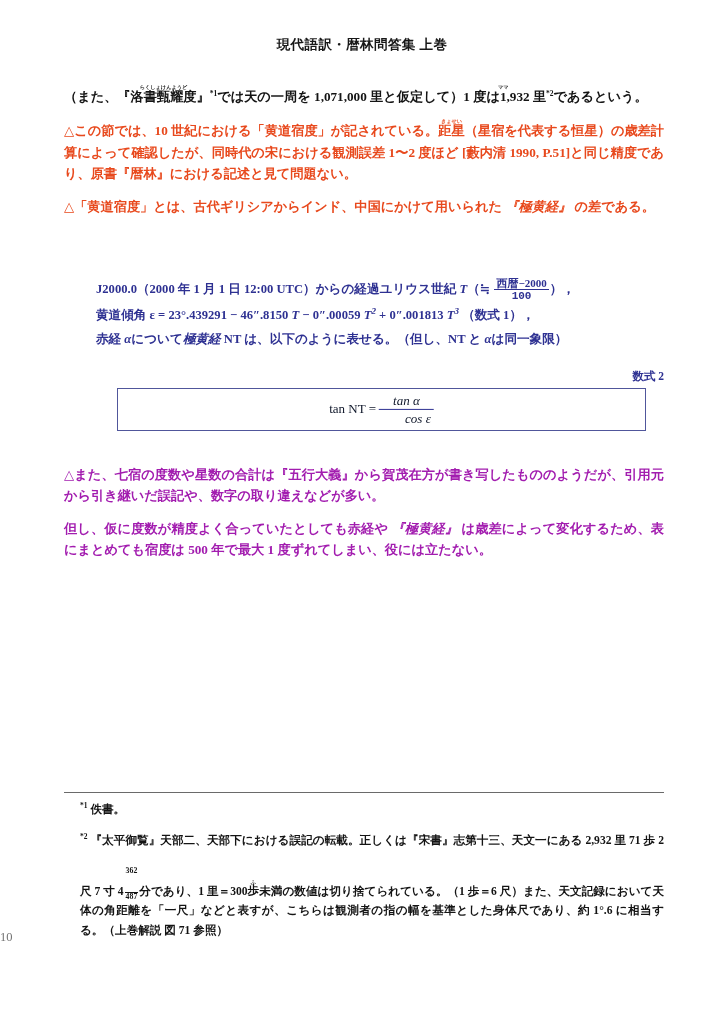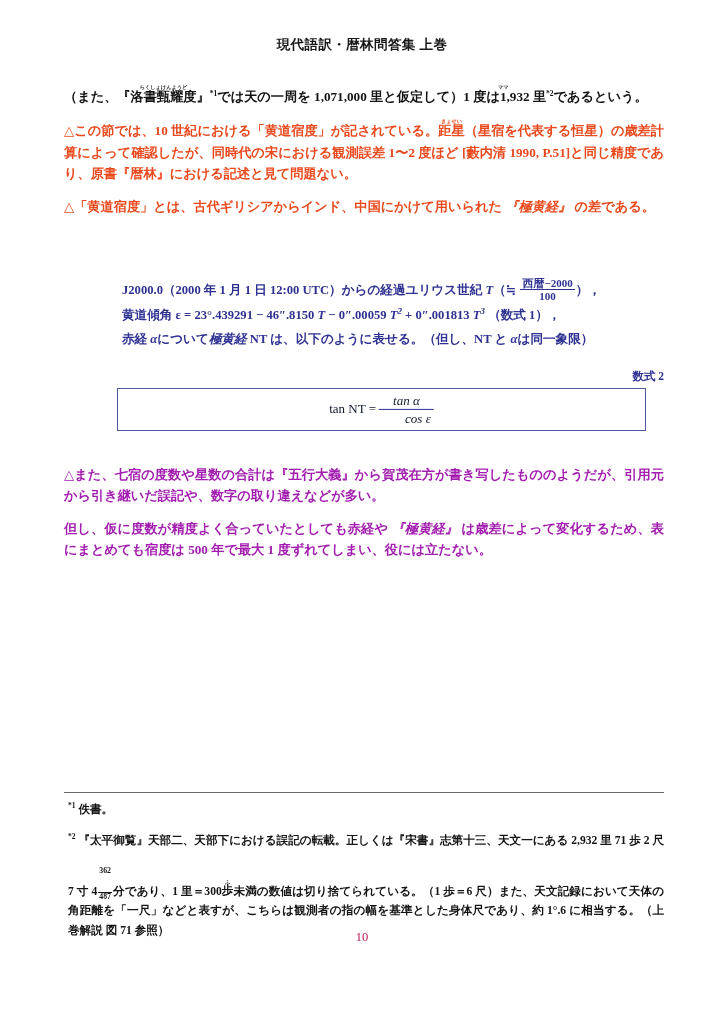--- a/index.html
+++ b/index.html
@@ -75,21 +75,20 @@
     letter-spacing: 0;
   }
 
   
   .math-area {
     position: absolute;
     top: 277px;
     left: 96px;
     width: 570px;
     color: #2E3192;
-    margin-left: 26px;
   }
   .math-line {
     font-size: 12.6px;
     font-weight: bold;
     line-height: 1.9;
     color: #2E3192;
     white-space: nowrap;
   }
   .math-line .mi { font-style: italic; }
   .frac {
@@ -98,21 +97,21 @@
     text-align: center;
     line-height: 1.12;
     font-size: 11px;
     margin: 0 1px;
   }
   .frac .num {
     display: block;
     border-bottom: 1px solid #2E3192;
     padding: 0 2px;
   }
-  .frac .den { display: block; padding: 0 2px; }
+  .frac .den { display: block; padding: 0 2px; font-family: Liberation Mono, monospace; }
   .sup { font-size: 0.72em; vertical-align: super; }
 
   
   .formula-label {
     position: absolute;
     top: 369px;
     left: 0;
     width: 664px;
     text-align: right;
     font-size: 11.5px;
@@ -171,21 +170,21 @@
     height: 0;
     border-top: 1px solid #6a6a6a;
   }
   .footnotes {
     position: absolute;
     top: 800px;
     left: 64px;
     width: 600px;
   }
   p.fn {
-    margin: 0 0 12px 4px;
+    margin: 0 0 12px 16px;
     font-size: 11.6px;
     line-height: 1.68;
     font-weight: bold;
     color: #141414;
     text-align: justify;
     text-justify: inter-character;
   }
   p.fn .marker {
     font-size: 7.5px;
     vertical-align: super;
@@ -204,23 +203,22 @@
     border-bottom: 1px solid #141414;
     padding: 16px 1px;
   }
   .smallfrac .den { display: block; padding: 0 1px; }
 
   .page-number {
     position: absolute;
     top: 930px;
     left: 0;
     width: 724px;
-    text-align: center;
     font-size: 12.5px;
-    color: #be185d;
+    color: #737373;
   }
 </style>
 </head>
 <body>
 
 <div class="page">
 
   <div class="running-header">現代語訳・暦林問答集 上巻</div>
 
   <div class="body-area">

